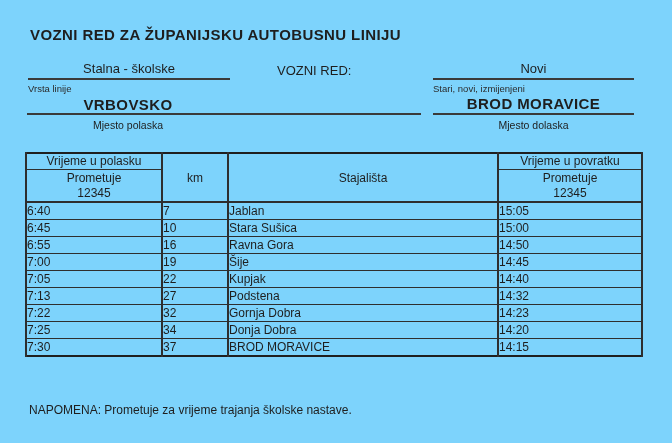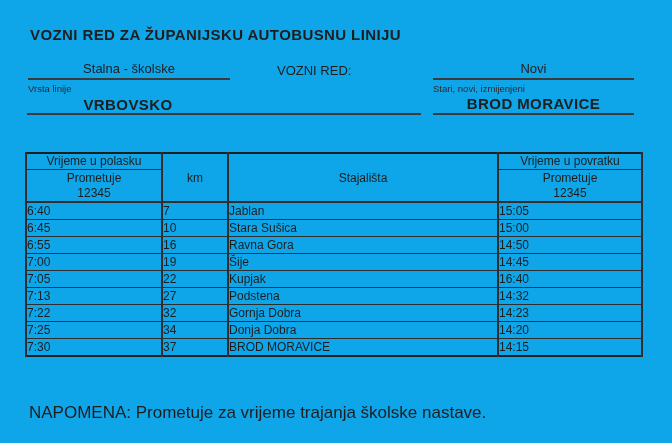--- a/index.html
+++ b/index.html
@@ -4,21 +4,21 @@
 <style>
   html, body {
     margin: 0;
     padding: 0;
     background: #ffffff;
   }
   .doc {
     position: relative;
     width: 672px;
     height: 443px;
-    background: #0ea5e9;
+    background: #7dd3fc;
     color: #1e1e1e;
     font-family: "Liberation Sans", sans-serif;
     overflow: hidden;
   }
   .title {
     position: absolute;
     left: 30px;
     top: 26px;
     font-size: 15px;
     font-weight: bold;
@@ -97,21 +97,21 @@
   .h-bot { height: 15px; line-height: 15px; }
   table.tt tbody td {
     height: 16px;
     line-height: 16px;
   }
   .b { font-weight: bold; }
   .note {
     position: absolute;
     left: 29px;
     top: 403px;
-    font-size: 17px;
+    font-size: 12px;
     white-space: nowrap;
   }
 </style>
 </head>
 <body>
 
 <div class="doc">
 
   <div class="title">VOZNI RED ZA ŽUPANIJSKU AUTOBUSNU LINIJU</div>
 
@@ -122,20 +122,22 @@
 
   <div class="ufield" style="left:433px; top:61px; width:201px;">Novi</div>
   <div class="caption" style="left:433px; top:83px; width:201px;">Stari, novi, izmijenjeni</div>
 
   <div class="city" style="left:28px; top:96px; width:200px;">VRBOVSKO</div>
   <div class="city" style="left:433px; top:95px; width:201px;">BROD MORAVICE</div>
 
   <div class="hline" style="left:27px; top:113px; width:394px;"></div>
   <div class="hline" style="left:433px; top:113px; width:201px;"></div>
 
+  <div class="city-caption" style="left:28px; top:119px; width:200px;">Mjesto polaska</div>
+  <div class="city-caption" style="left:433px; top:119px; width:201px;">Mjesto dolaska</div>
 
   <table class="tt">
     <colgroup>
       <col style="width:136px">
         <col style="width:66px">
         <col style="width:270px">
         <col style="width:144px">
     </colgroup>
     <thead>
       <tr>
@@ -175,21 +177,21 @@
       <tr>
         <td>7:00</td>
         <td>19</td>
         <td>Šije</td>
         <td>14:45</td>
       </tr>
       <tr>
         <td>7:05</td>
         <td>22</td>
         <td>Kupjak</td>
-        <td>16:40</td>
+        <td>14:40</td>
       </tr>
       <tr>
         <td>7:13</td>
         <td>27</td>
         <td>Podstena</td>
         <td>14:32</td>
       </tr>
       <tr>
         <td>7:22</td>
         <td>32</td>

